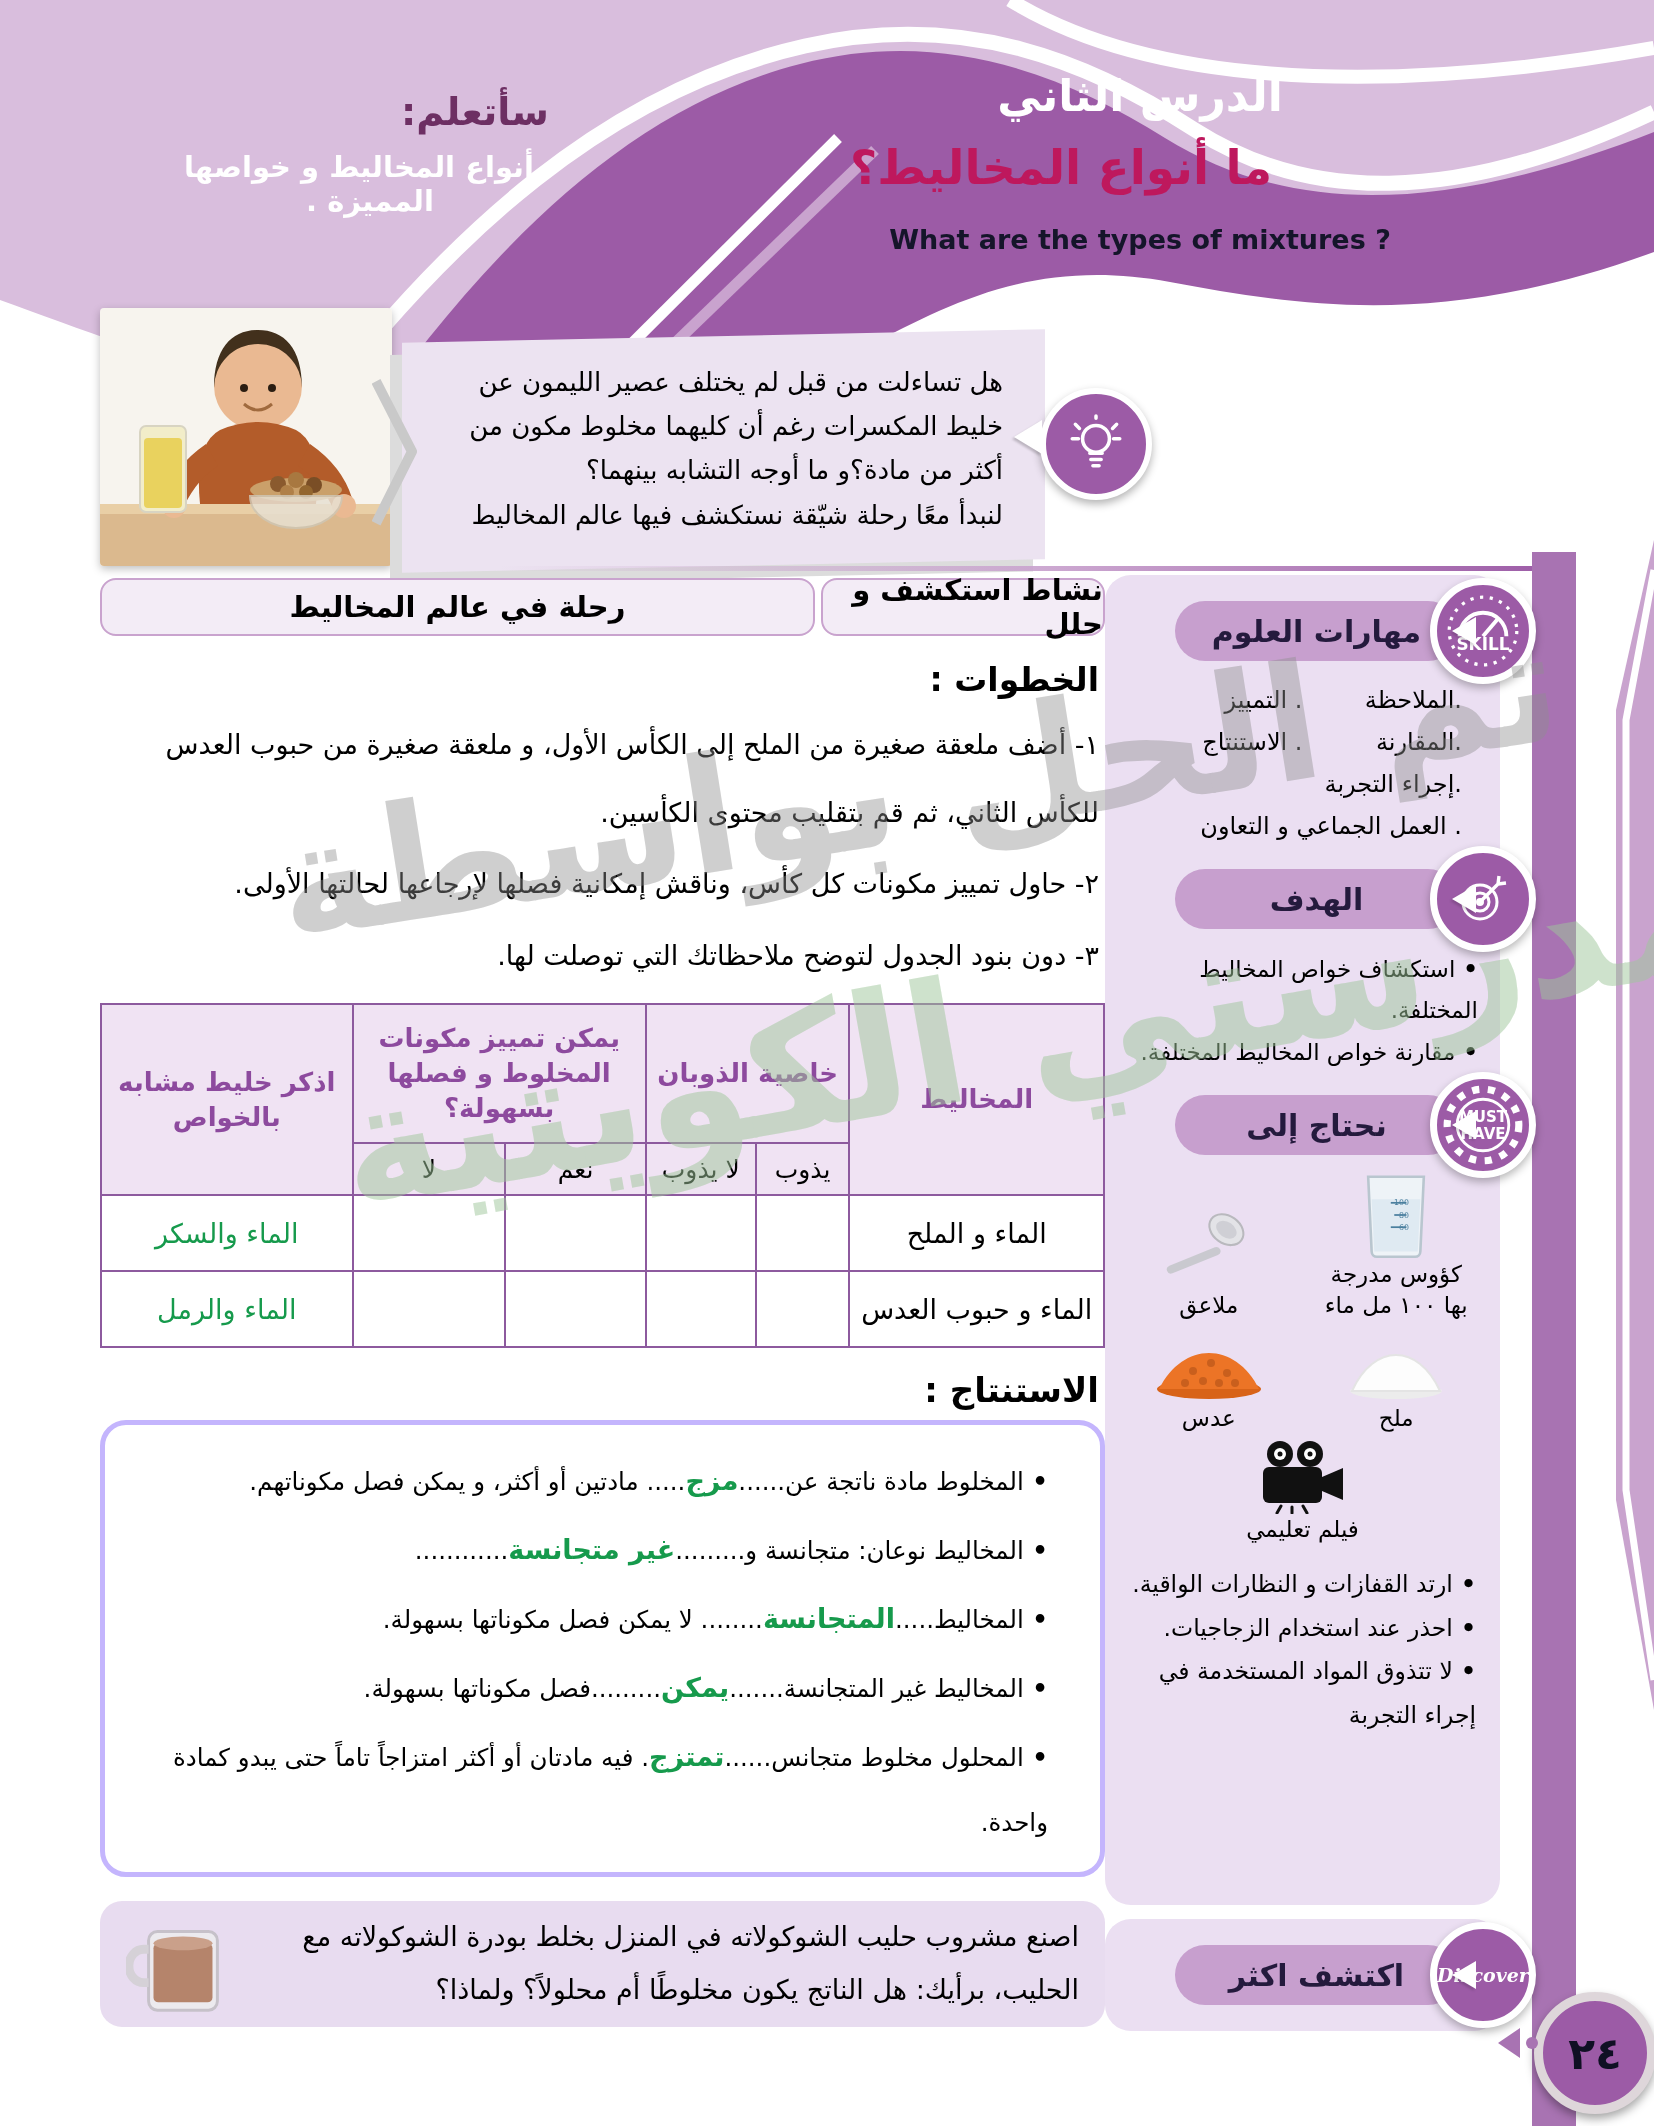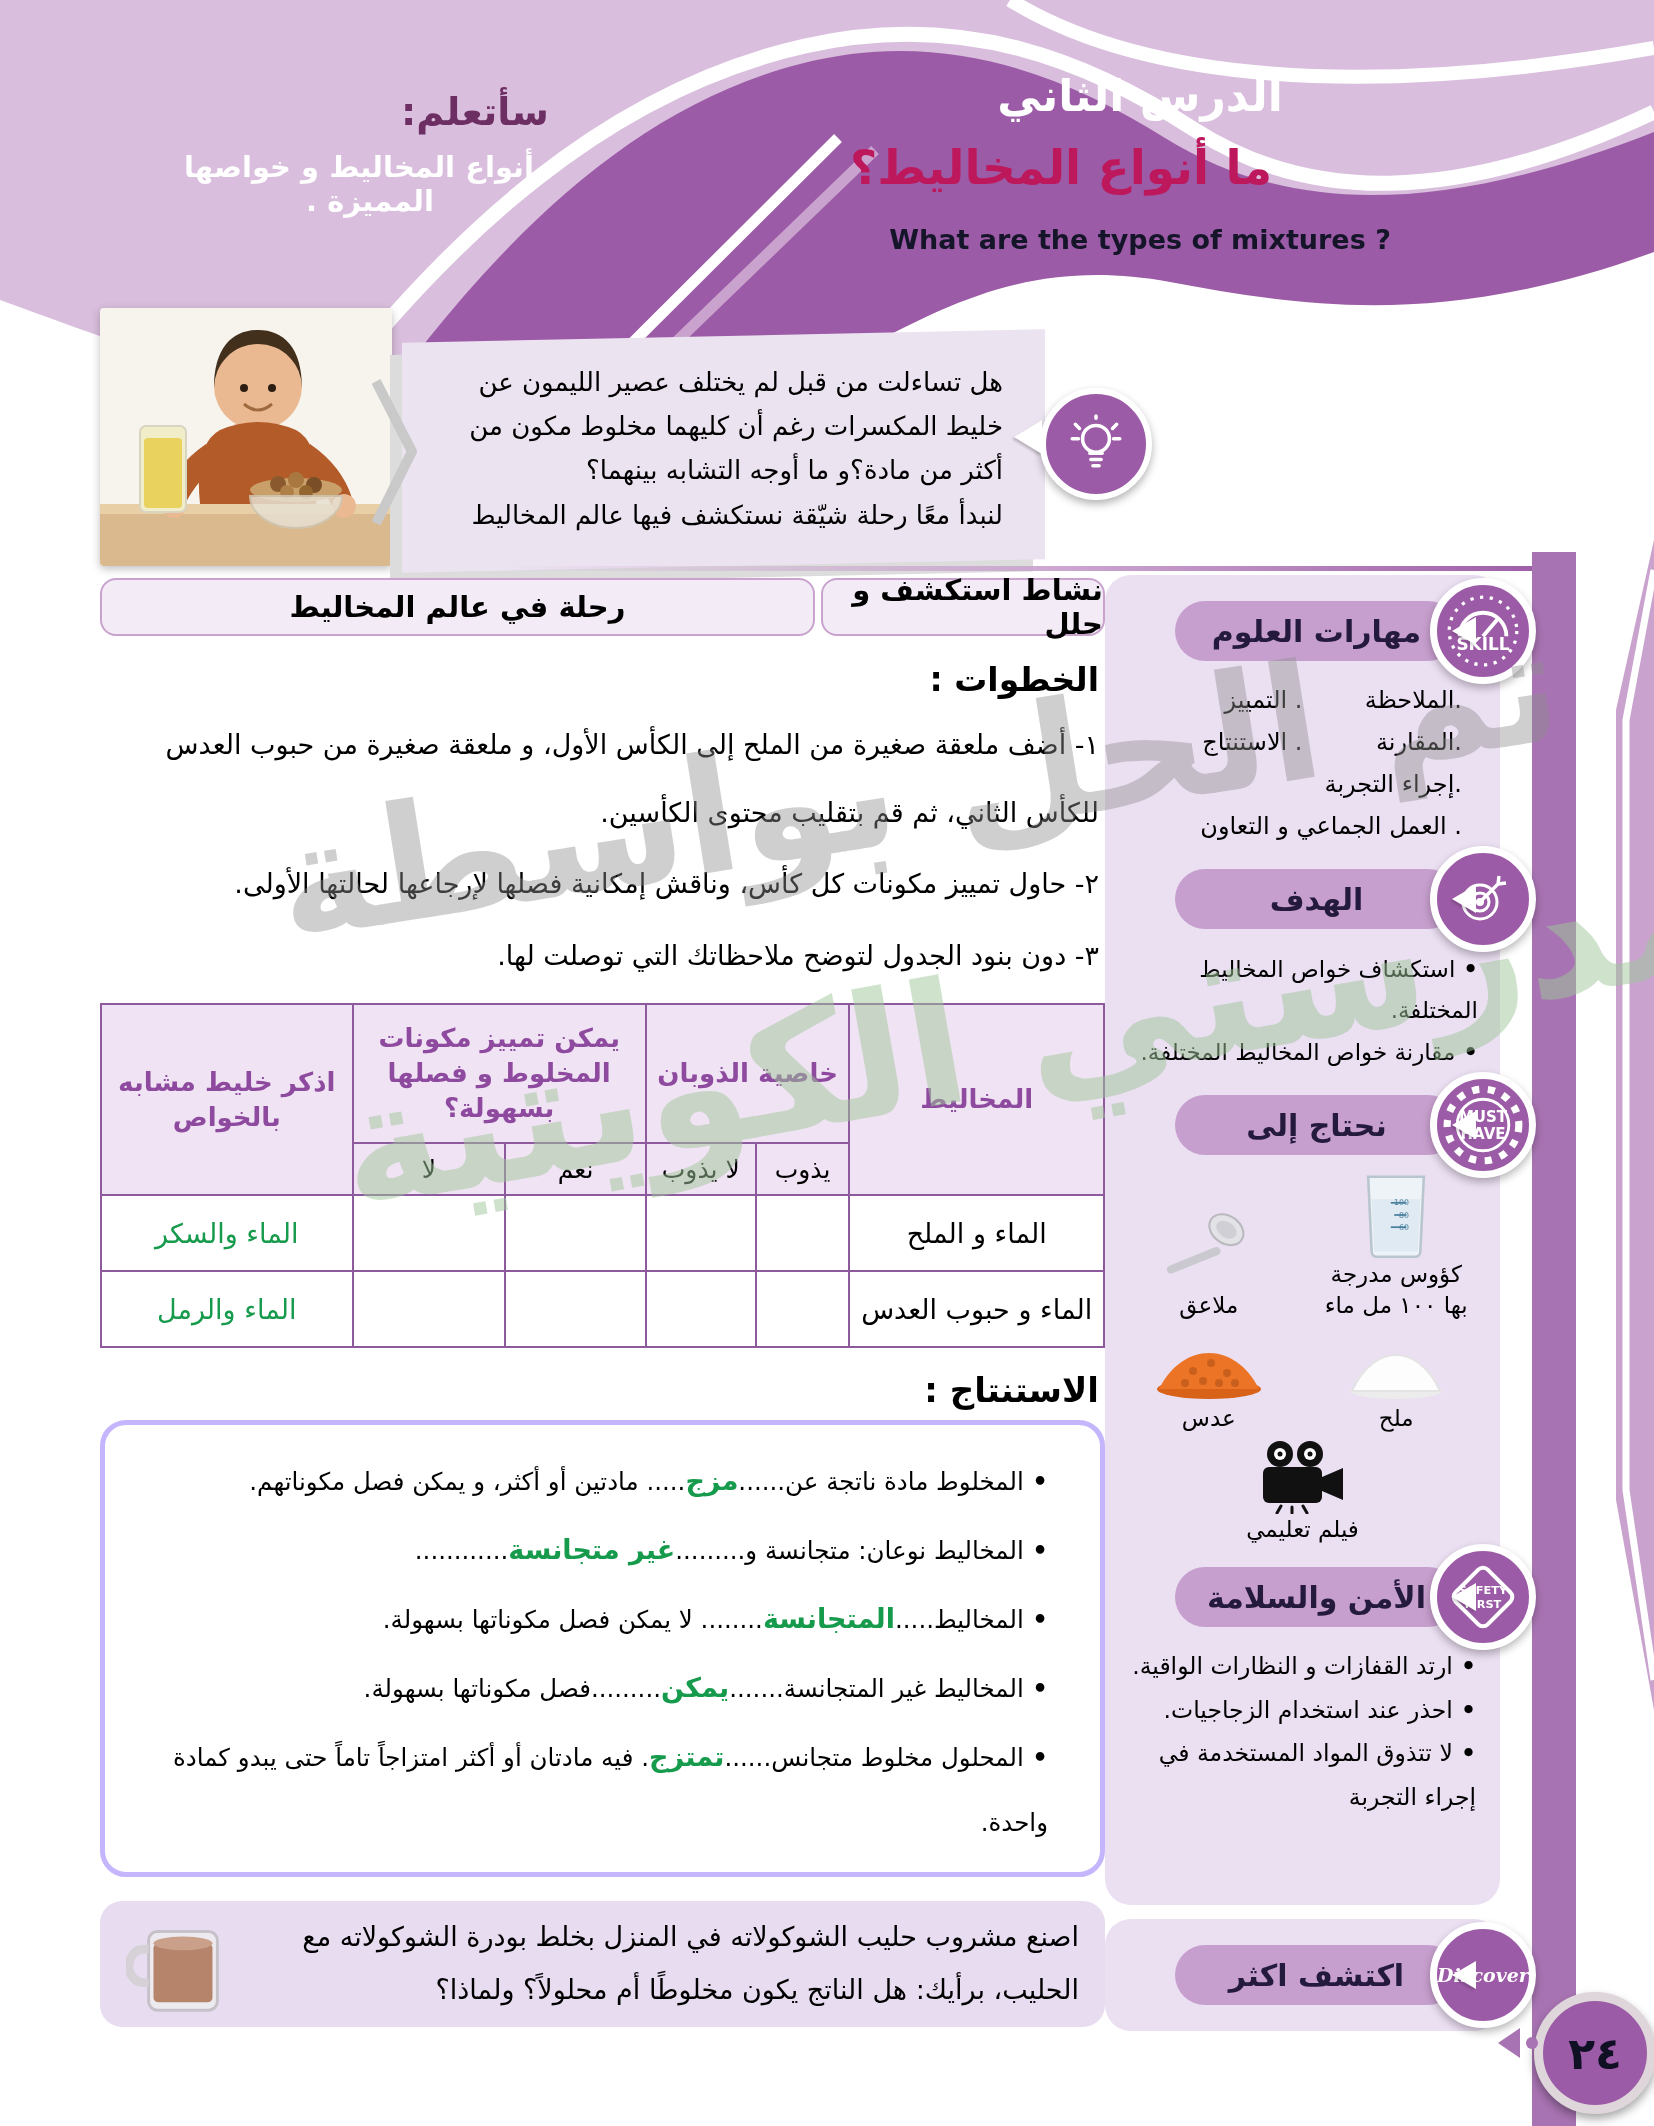--- a/index.html
+++ b/index.html
@@ -363,31 +363,20 @@
             <g stroke="#111" stroke-width="3" stroke-linecap="round">
               <line x1="24" y1="66" x2="20" y2="73"></line>
                 <line x1="35" y1="67" x2="35" y2="73"></line>
                 <line x1="46" y1="66" x2="50" y2="73"></line>
             </g>
           </svg>
           <span>فيلم تعليمي</span>
         </div>
       </div>
 
-      <div class="side-section">
-        <div class="side-pill">الأمن والسلامة</div>
-        <div class="badge-arrow"></div>
-        <div class="badge">
-          <svg width="80" height="80" viewBox="0 0 60 60">
-            <rect x="13" y="13" width="34" height="34" rx="5" fill="none" stroke="#fff" stroke-width="3" transform="rotate(45 30 30)"></rect>
-            <text x="30" y="28" text-anchor="middle" fill="#fff" font-size="8.5" font-weight="bold" font-family="DejaVu Sans, sans-serif">SAFETY</text>
-            <text x="30" y="38" text-anchor="middle" fill="#fff" font-size="8.5" font-weight="bold" font-family="DejaVu Sans, sans-serif">FIRST</text>
-          </svg>
-        </div>
-      </div>
       <div class="safety-list">
         <div class="b-item">ارتد القفازات و النظارات الواقية.</div>
         <div class="b-item">احذر عند استخدام الزجاجيات.</div>
         <div class="b-item">لا تتذوق المواد المستخدمة في إجراء التجربة</div>
       </div>
     </div>
 
     <div class="side-box b">
       <div class="disc-section">
         <div class="side-pill">اكتشف اكثر</div>

